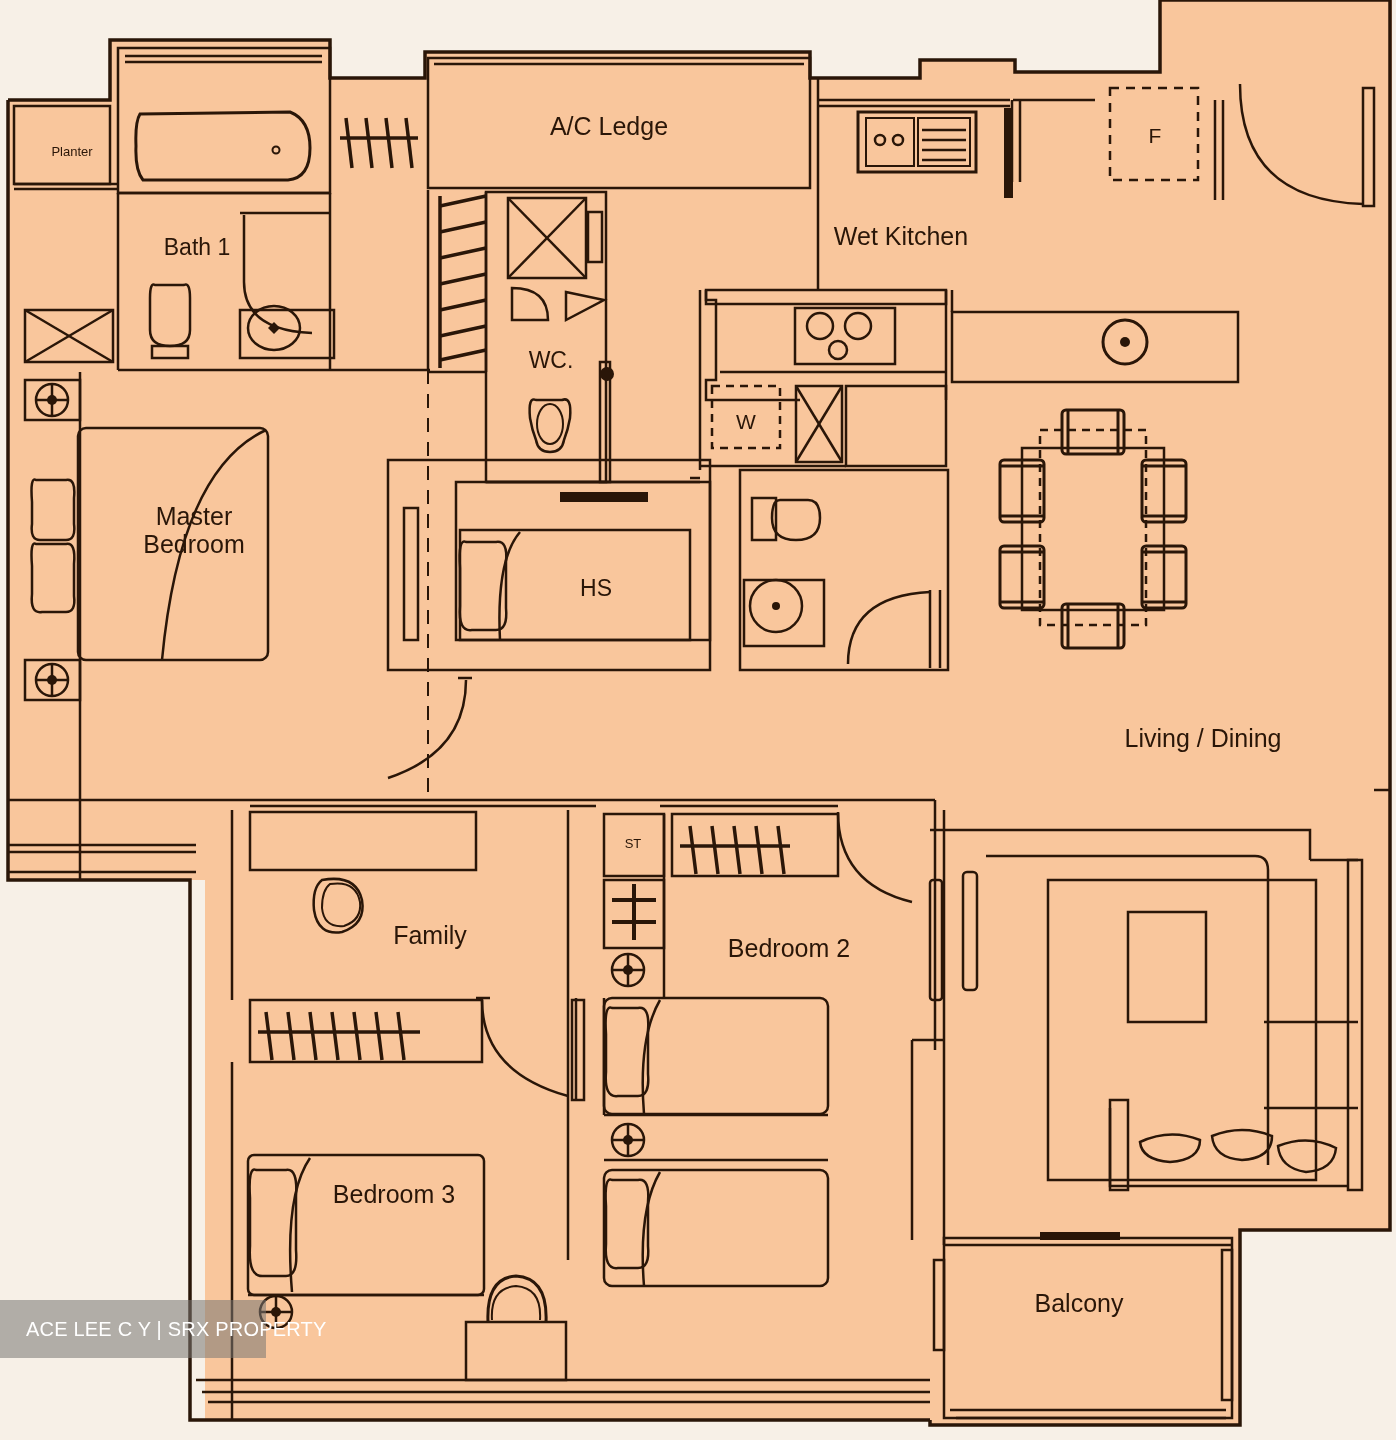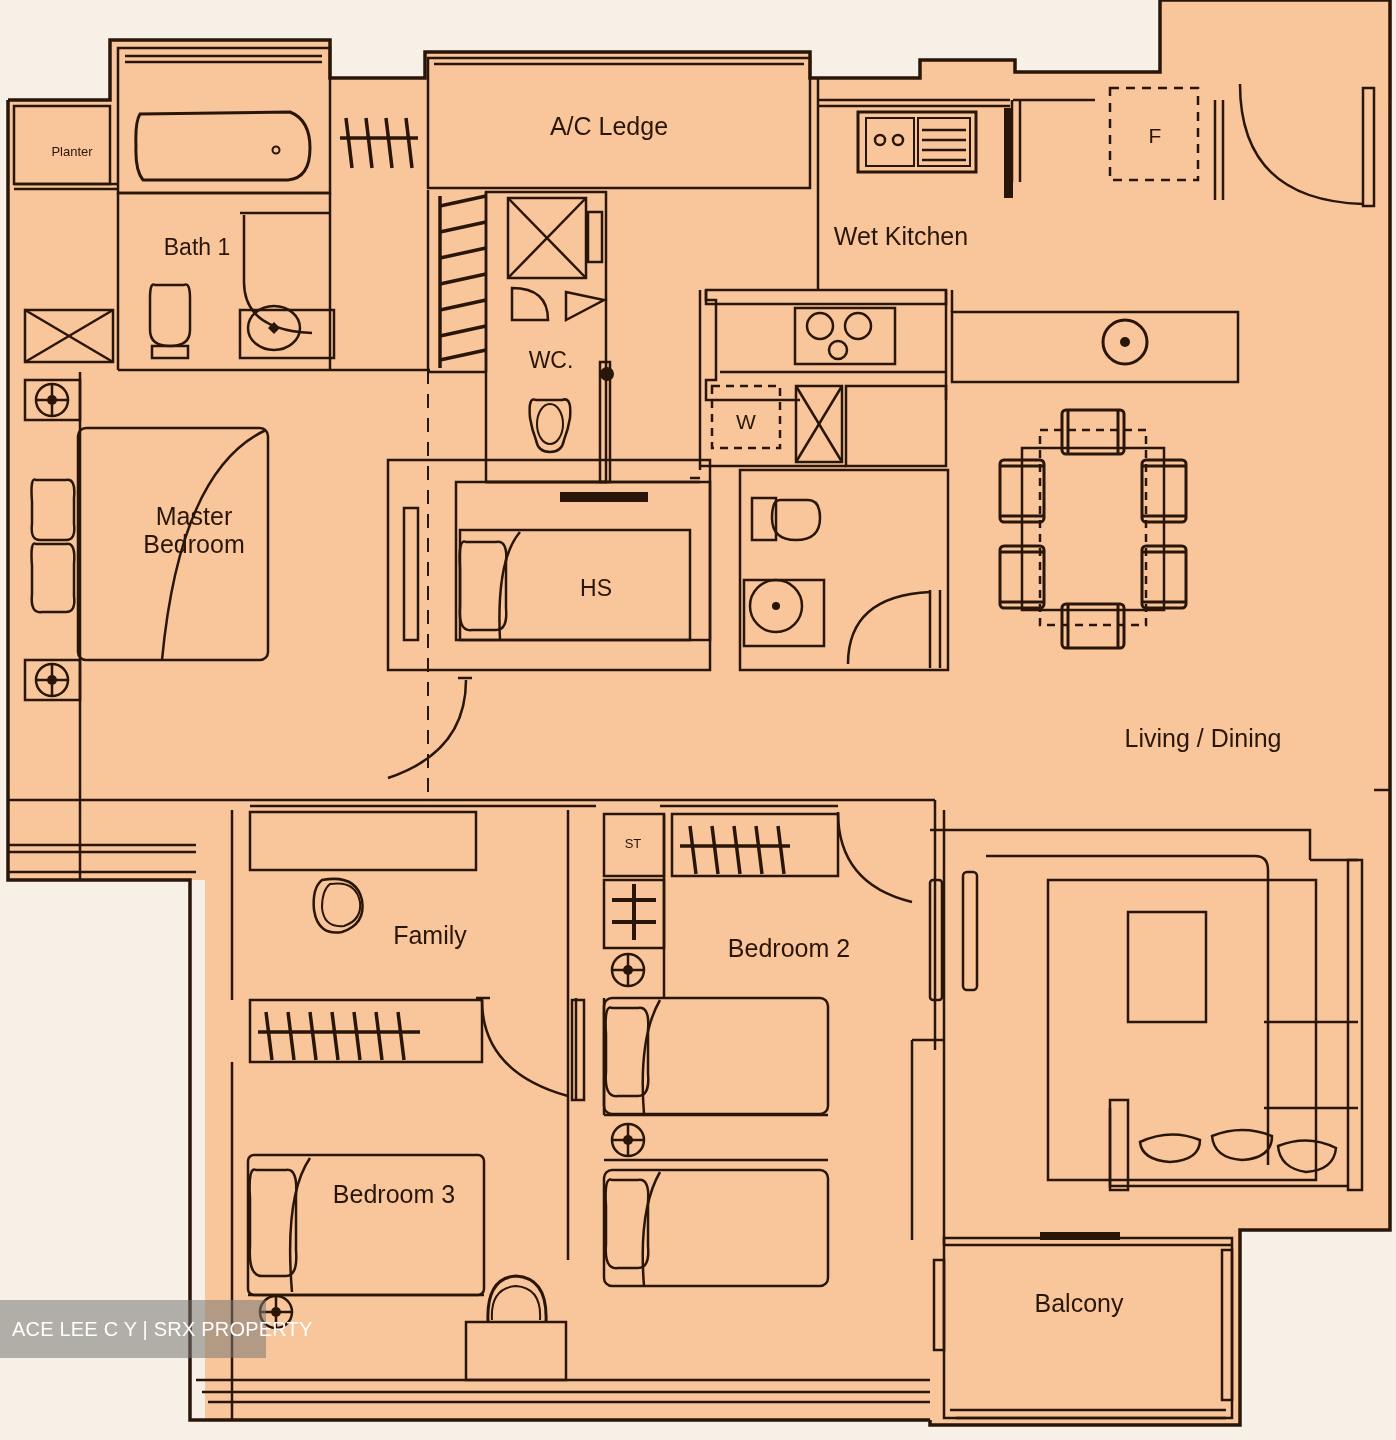--- a/index.html
+++ b/index.html
@@ -45,20 +45,21 @@
     align-items: center;
     padding-left: 12px;
     box-sizing: border-box;
   }
   #watermark span {
     color: #ffffff;
     font-family: "Liberation Sans", sans-serif;
     font-size: 20px;
     letter-spacing: 0.2px;
     white-space: nowrap;
+    margin-left: 14px;
   }
 </style>
 </head>
 <body>
 
 <div id="page">
 
   <svg id="plan-svg" viewBox="0 0 1396 1440">
 
     <g>

